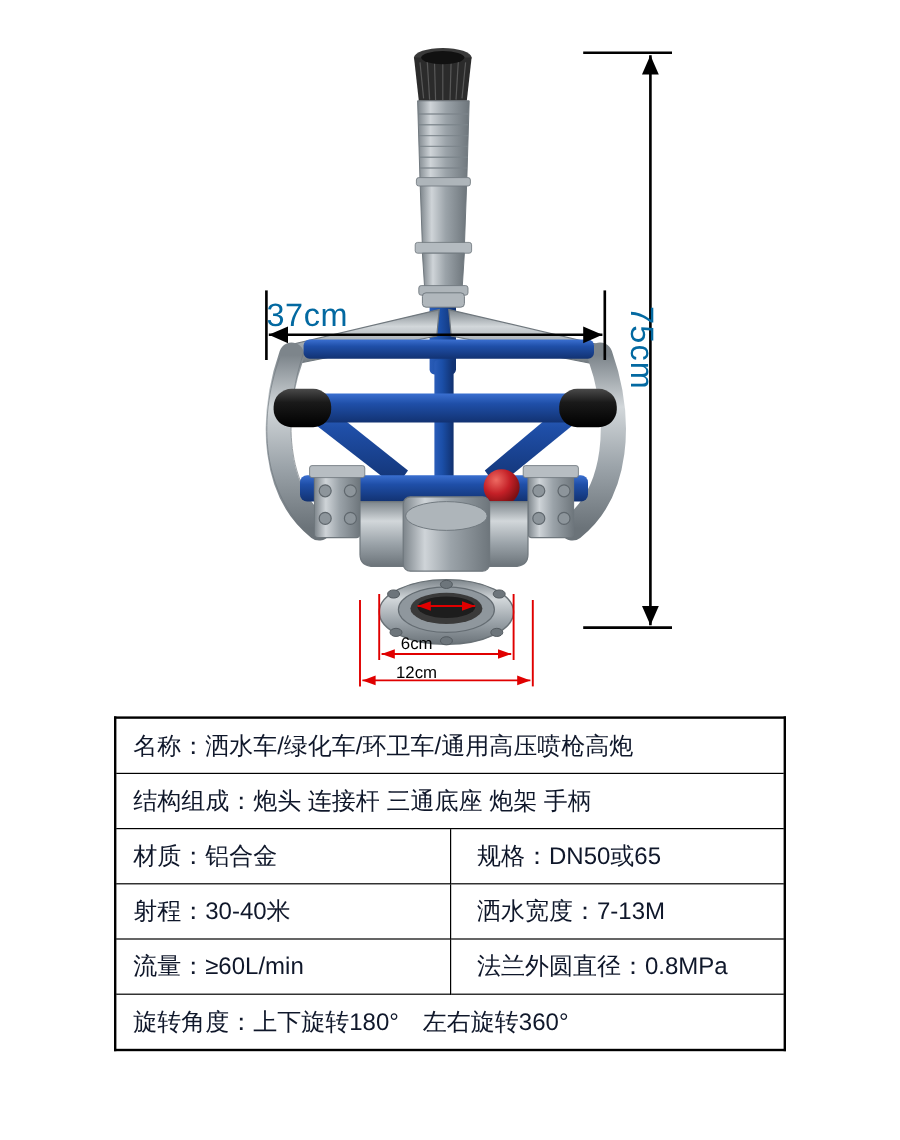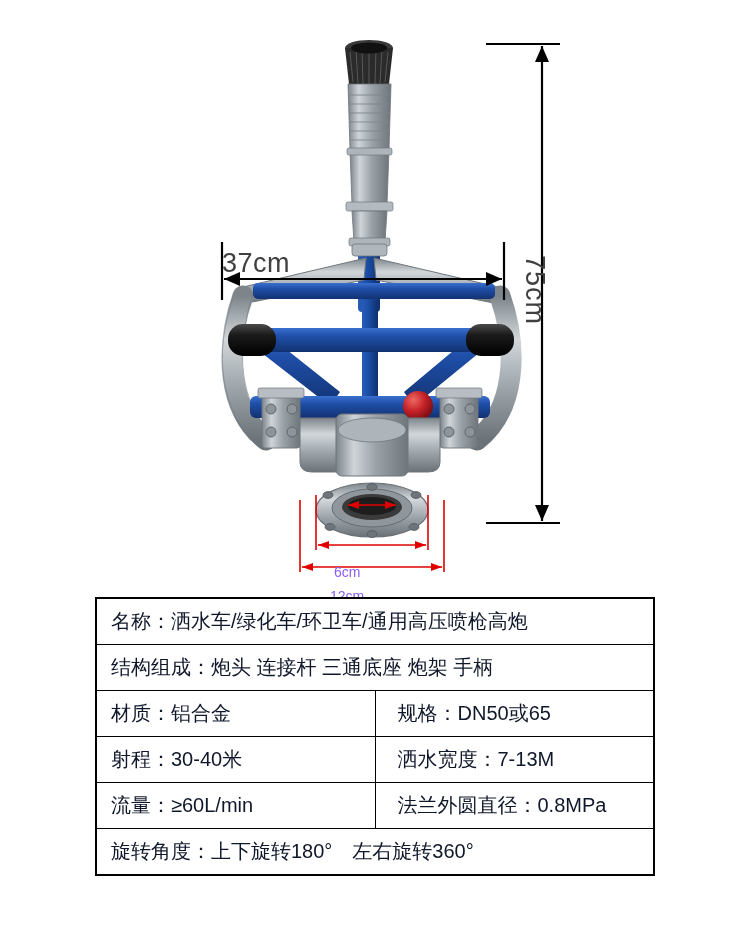--- a/index.html
+++ b/index.html
@@ -31,44 +31,43 @@
   }
   .diagram svg {
     position: absolute;
     left: 0;
     top: 0;
   }
 
   .dim-label {
     position: absolute;
     font-family: "Liberation Sans", sans-serif;
-    color: #404040;
+    color: #0369a1;
     white-space: nowrap;
   }
   .dim-width {
     left: 222px;
     top: 248px;
     font-size: 27px;
     letter-spacing: 0.5px;
   }
   .dim-height {
     left: 519px;
     top: 255px;
     font-size: 27px;
     writing-mode: vertical-rl;
     text-orientation: mixed;
     letter-spacing: 1px;
   }
   .dim-red {
     position: absolute;
-    color: #8b5cf6;
+    color: #000000;
     font-size: 14px;
     font-family: "Liberation Sans", sans-serif;
     white-space: nowrap;
-    margin-top: 36px;
   }
   .dim-6 { left: 334px; top: 528px; }
   .dim-12 { left: 330px; top: 552px; }
   .dim-14 { left: 326px; top: 604px; }
 
   
   .spec-table {
     position: absolute;
     left: 95px;
     top: 597px;

